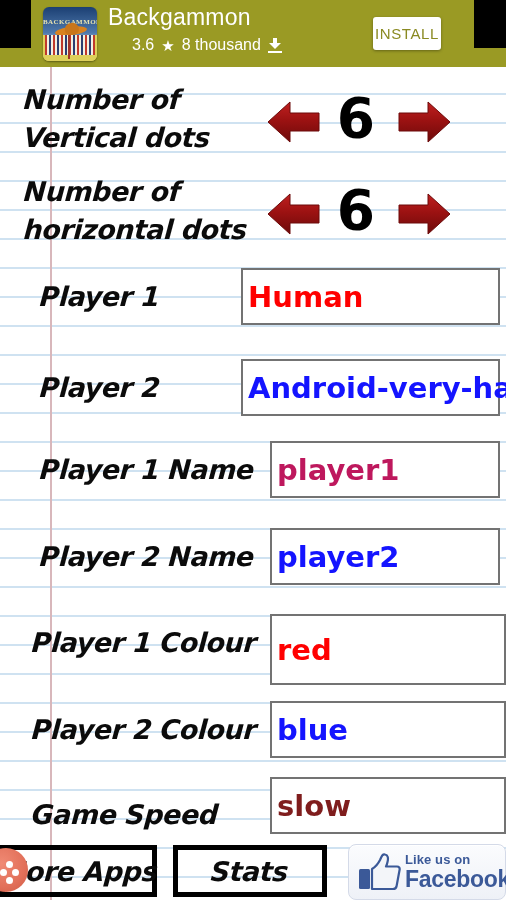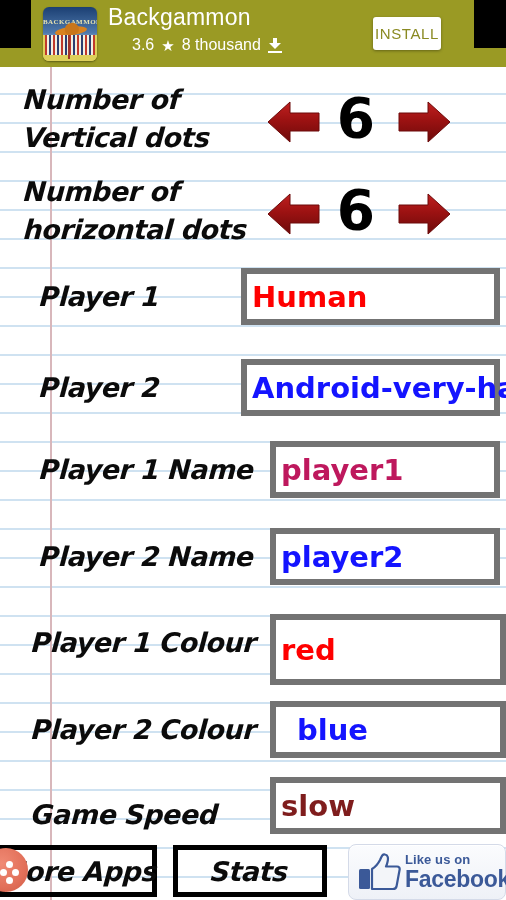--- a/index.html
+++ b/index.html
@@ -115,21 +115,21 @@
     position:absolute;font-family:"DejaVu Sans", sans-serif;
     font-weight:bold;font-size:55px;color:#000;line-height:56px;text-align:center;width:44px;
   }
 
   
   .frow{position:absolute;left:0;width:506px;height:70px;}
   .flabel{
     position:absolute;font-size:27px;line-height:70px;
   }
   .fbox{
-    position:absolute;background:#fff;border:6px solid #737373;
+    position:absolute;background:#fff;border:2px solid #737373;
     box-sizing:border-box;display:flex;align-items:center;cursor:pointer;
   }
   .fval{
     font-family:"DejaVu Sans", sans-serif;
     font-weight:bold;font-size:29px;padding-left:5px;white-space:nowrap;
   }
 
   
   #bottom{position:absolute;left:0;top:842px;width:506px;height:58px;}
   .btn-box{
@@ -281,21 +281,21 @@
 <div class="frow" style="top:608px;">
   <div class="hand flabel" style="left:32px;">Player 1 Colour</div>
   <div class="fbox" style="left:270px;top:6px;width:236px;height:71px;">
     <span class="fval" style="color:#ff0000;">red</span>
   </div>
 </div>
 
 <div class="frow" style="top:695px;">
   <div class="hand flabel" style="left:32px;">Player 2 Colour</div>
   <div class="fbox" style="left:270px;top:6px;width:236px;height:57px;">
-    <span class="fval" style="color:#1414ff;margin-left:16px;">blue</span>
+    <span class="fval" style="color:#1414ff;">blue</span>
   </div>
 </div>
 
 <div class="frow" style="top:780px;">
   <div class="hand flabel" style="left:32px;">Game Speed</div>
   <div class="fbox" style="left:270px;top:-3px;width:236px;height:57px;">
     <span class="fval" style="color:#7f1d1d;">slow</span>
   </div>
 </div>
 

